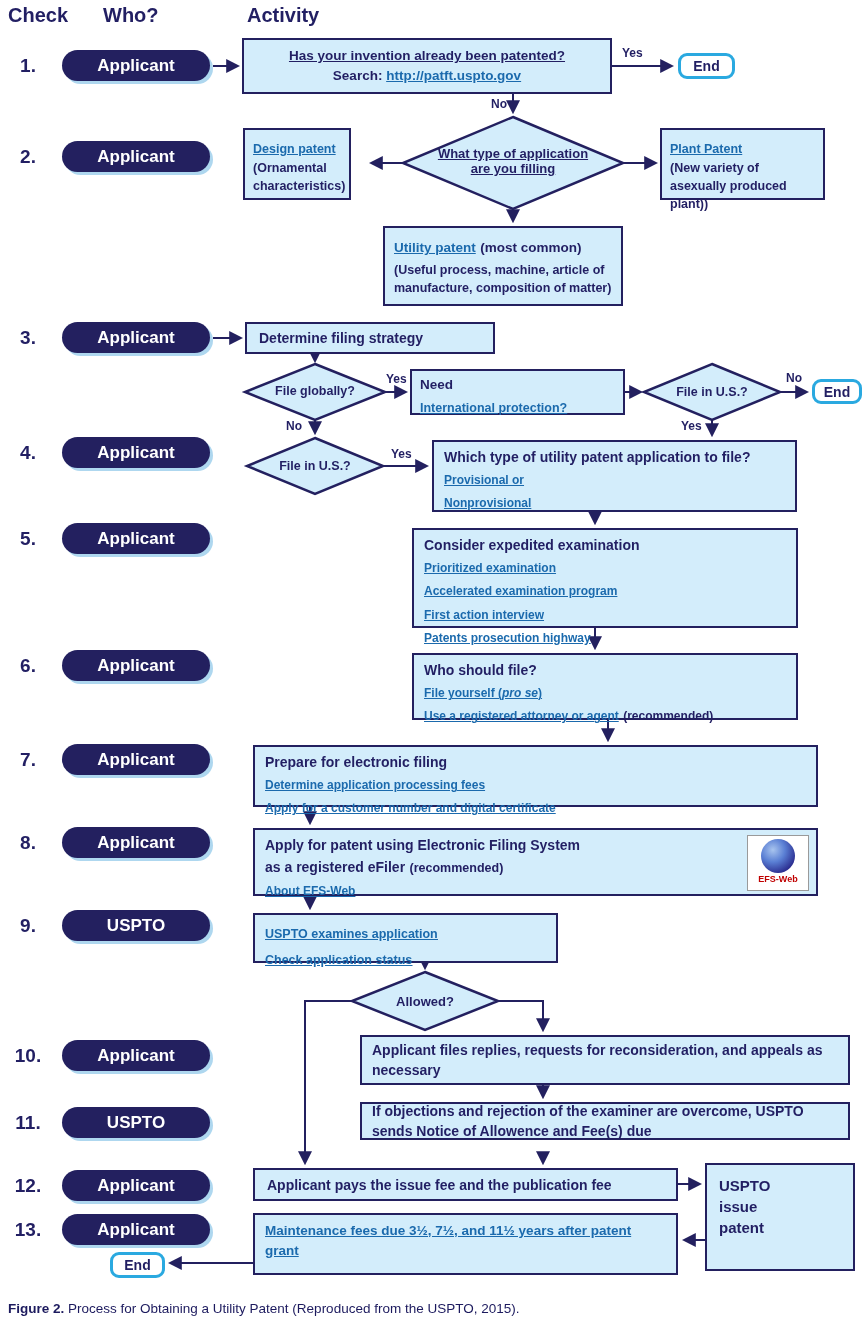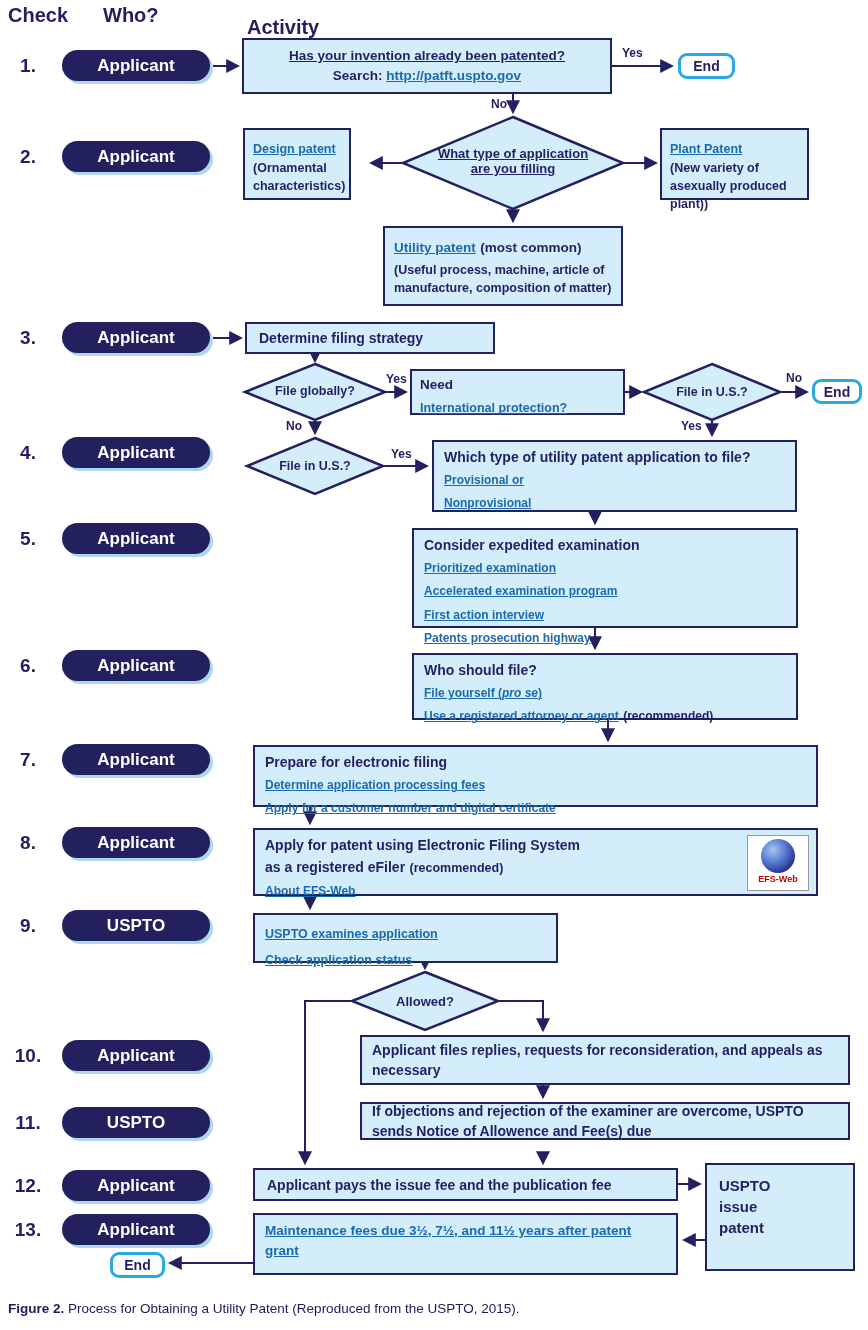--- a/index.html
+++ b/index.html
@@ -78,21 +78,21 @@
       <path d="M543,1085 V1095"></path>
       <path d="M543,1152 V1161"></path>
       <path d="M678,1184 H698"></path>
       <path d="M705,1240 H686"></path>
       <path d="M253,1263 H172"></path>
     </g>
   </svg>
 
   <div class="hdr" style="left:8px;">Check</div>
   <div class="hdr" style="left:103px;">Who?</div>
-  <div class="hdr" style="left:247px;margin-top:12px;">Activity</div>
+  <div class="hdr" style="left:247px;">Activity</div>
 
   <div class="stepnum" style="left:6px;top:55px;">1.</div>
   <div class="pill" style="left:62px;top:50px;">Applicant</div>
   <div class="stepnum" style="left:6px;top:146px;">2.</div>
   <div class="pill" style="left:62px;top:141px;">Applicant</div>
   <div class="stepnum" style="left:6px;top:327px;">3.</div>
   <div class="pill" style="left:62px;top:322px;">Applicant</div>
   <div class="stepnum" style="left:6px;top:442px;">4.</div>
   <div class="pill" style="left:62px;top:437px;">Applicant</div>
   <div class="stepnum" style="left:6px;top:528px;">5.</div>
@@ -126,21 +126,21 @@
   <div class="elabel" style="left:491px;top:97px;">No</div>
 
   <div class="dtext" style="left:408px;top:146px;width:210px;">
     <div class="u">What type of application</div>
     <div class="u">are you filling</div>
   </div>
   <div class="box" style="left:243px;top:128px;width:108px;height:72px;padding:6px 8px;">
     <div class="row"><span class="link fs125">Design patent</span></div>
     <div class="t fs125 row">(Ornamental characteristics)</div>
   </div>
-  <div class="box" style="left:660px;top:128px;width:149px;height:72px;padding:6px 8px;">
+  <div class="box" style="left:660px;top:128px;width:165px;height:72px;padding:6px 8px;">
     <div class="row"><span class="link fs125">Plant Patent</span></div>
     <div class="t fs125 row">(New variety of asexually produced plant))</div>
   </div>
   <div class="box" style="left:383px;top:226px;width:240px;height:80px;padding:7px 9px;">
     <div class="row">
       <span class="link fs135">Utility patent</span>
       <span class="t fs135">(most common)</span>
     </div>
     <div class="t fs125 row" style="margin-top:3px;">(Useful process, machine, article of manufacture, composition of matter)</div>
   </div>

